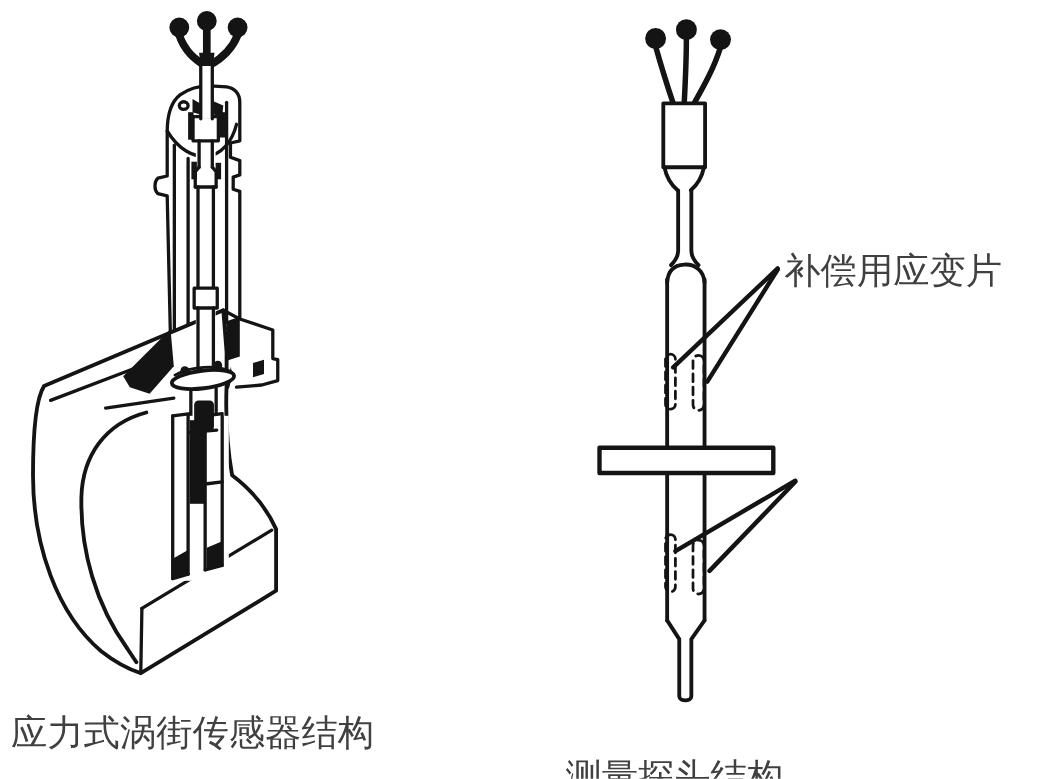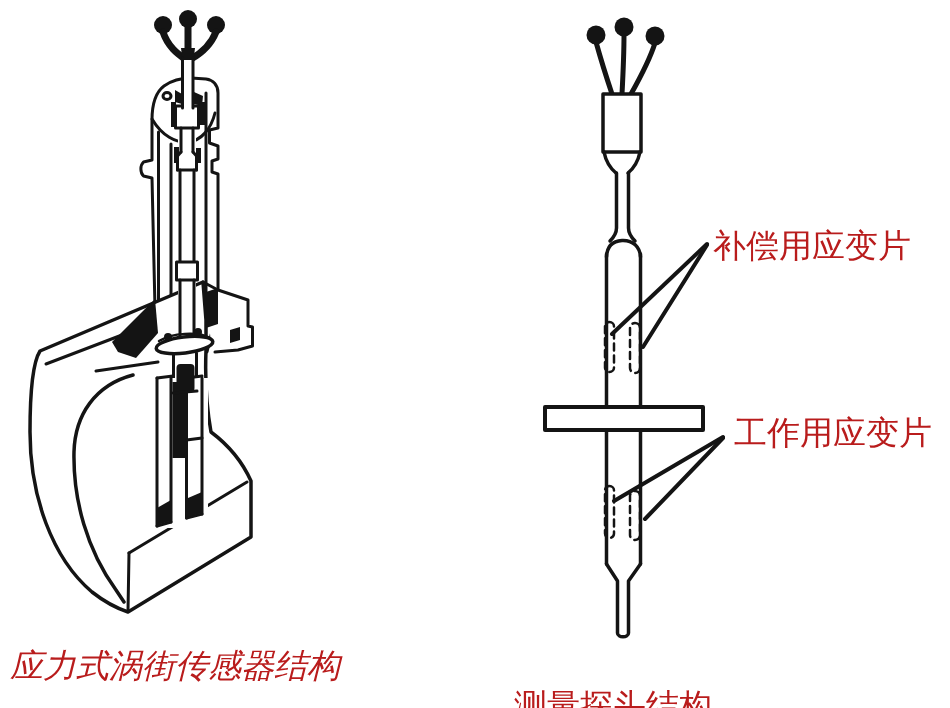--- a/index.html
+++ b/index.html
@@ -1,19 +1,19 @@
 <!DOCTYPE html>
 <html><head>
 <meta charset="utf-8">
 <style>
   html,body{margin:0;padding:0;width:950px;height:708px;background:#fff;overflow:hidden;}
   #stage{position:relative;width:950px;height:708px;font-family:"Liberation Sans",sans-serif;}
   svg{position:absolute;left:0;top:0;filter:blur(0.35px);}
-  .cap{position:absolute;color:#b91c1c;font-size:33px;font-weight:500;white-space:nowrap;}
-  #caption-left{left:10px;top:644px;font-style:italic;}
+  .cap{position:absolute;color:#404040;font-size:33px;font-weight:500;white-space:nowrap;}
+  #caption-left{left:10px;top:644px;}
   #caption-right{left:514px;top:684px;}
   #label-compensation{left:713px;top:224px;}
   #label-working{left:734px;top:411px;}
 </style>
 </head>
 <body>
 
 <div id="stage">
   <svg width="950" height="708" viewBox="0 0 950 708">
 
@@ -121,14 +121,13 @@
         <path d="M707,244 L612,334"></path>
         <path d="M707,245 L643,347"></path>
         <path d="M723,437 L614,501"></path>
         <path d="M723,438 L645,519"></path>
       </g>
     </g>
   </svg>
   <div class="cap" id="caption-left">应力式涡街传感器结构</div>
   <div class="cap" id="caption-right">测量探头结构</div>
   <div class="cap" id="label-compensation">补偿用应变片</div>
-  <div class="cap" id="label-working">工作用应变片</div>
 </div>
 
 </body></html>

